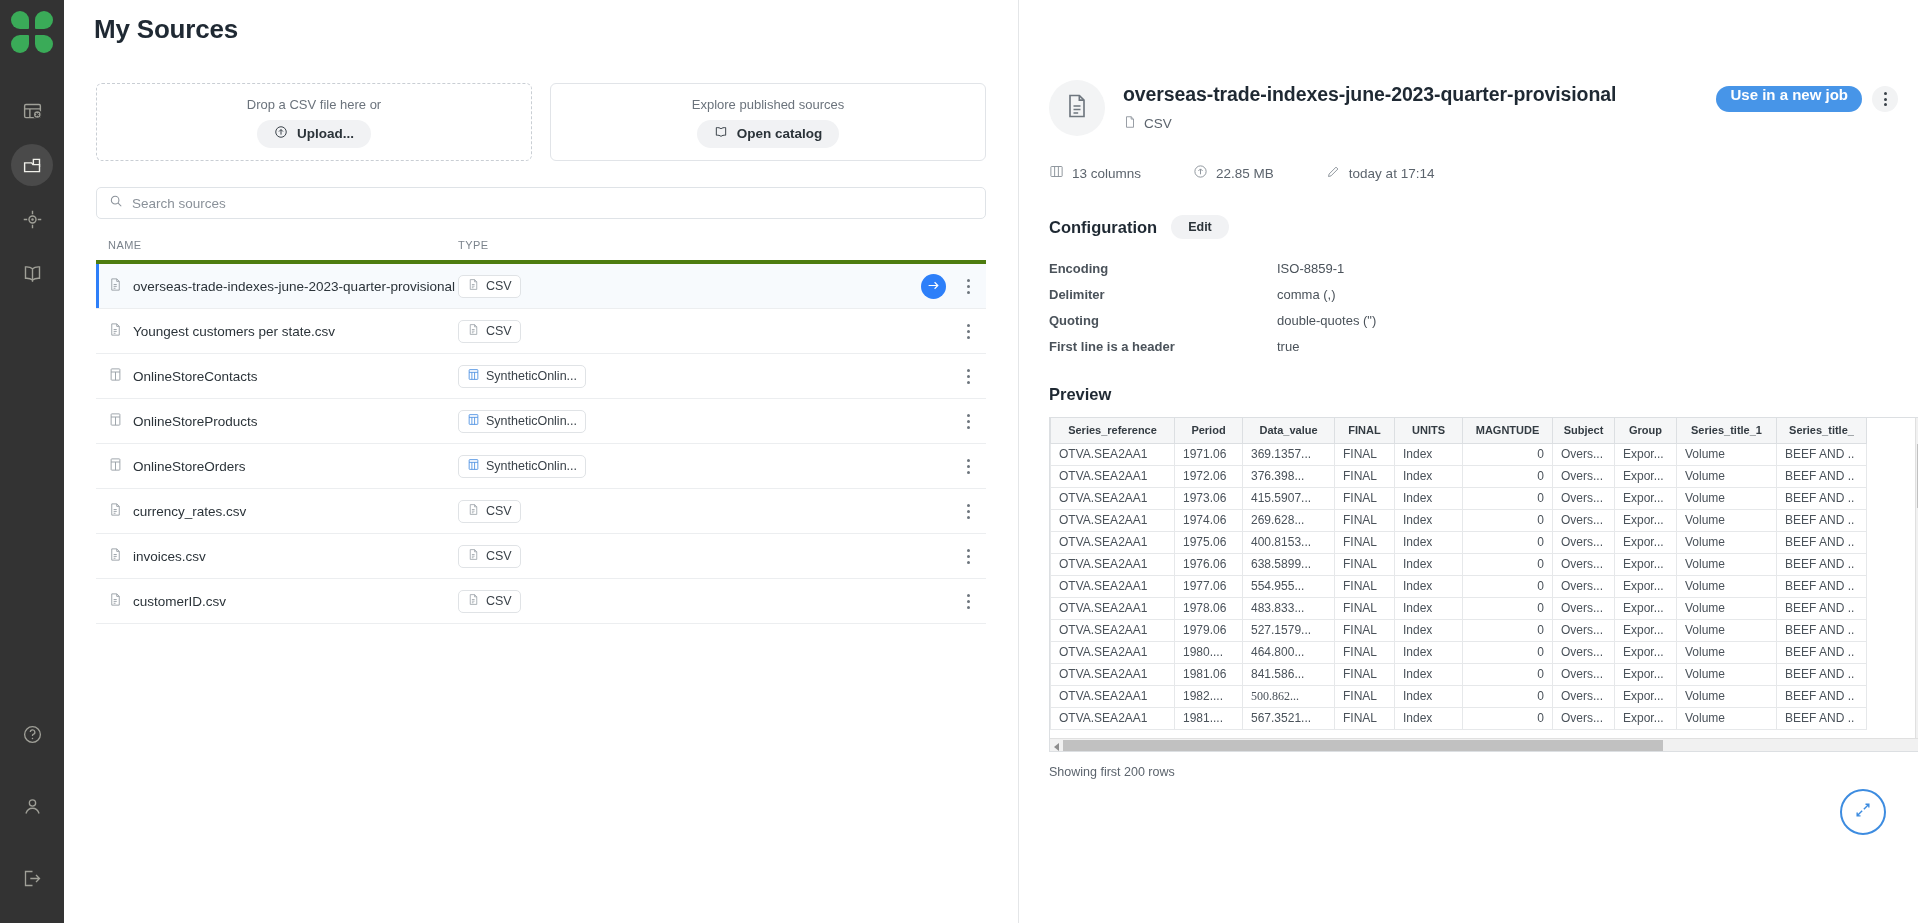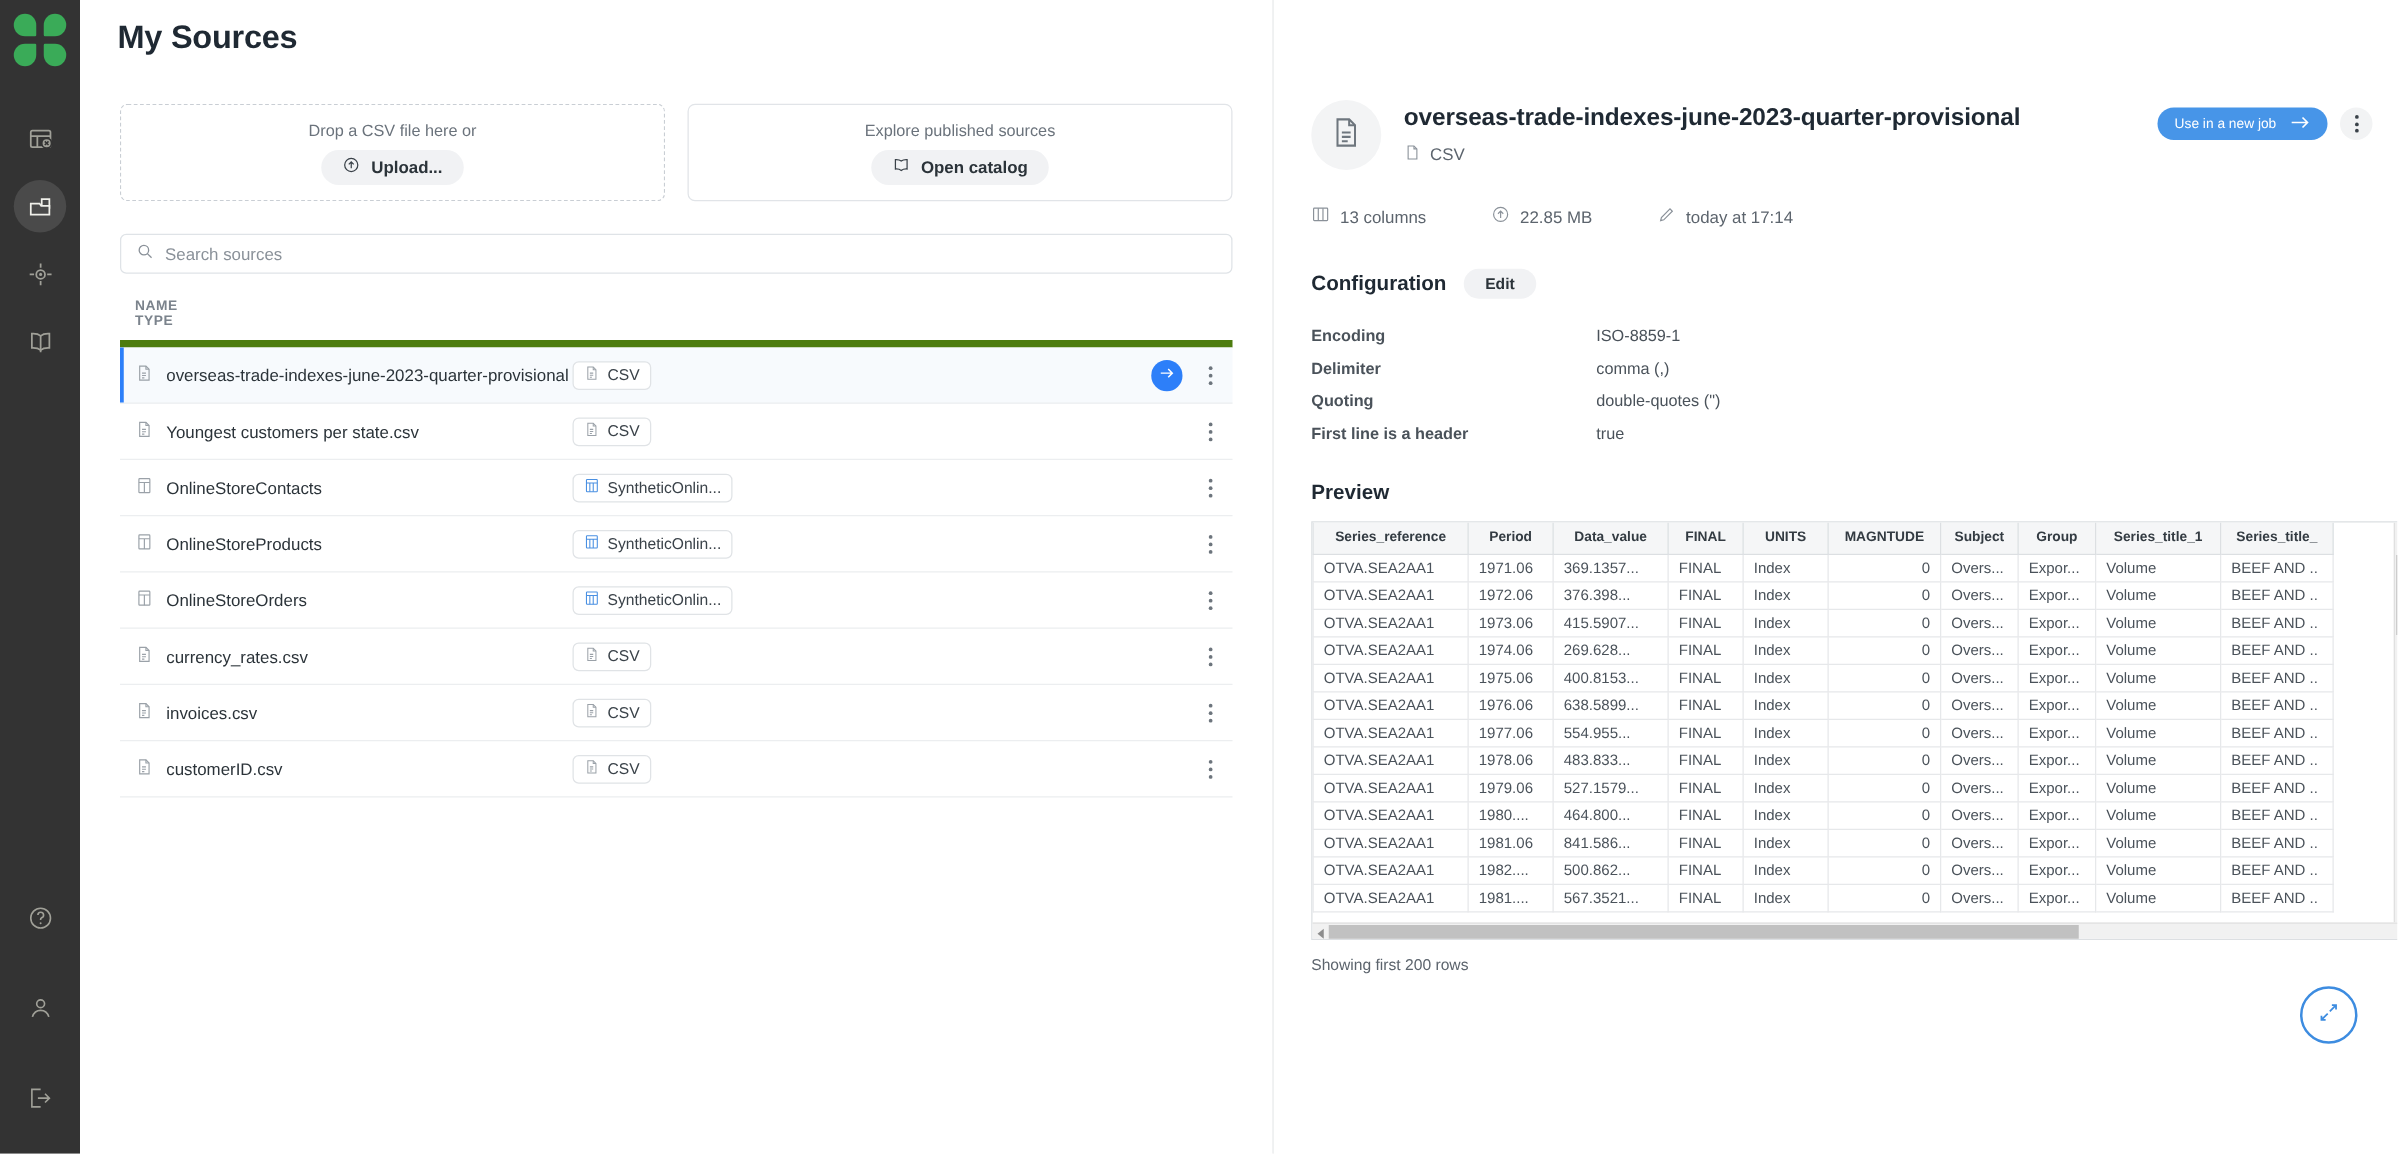--- a/index.html
+++ b/index.html
@@ -77,22 +77,22 @@
   }
   .search-box input {
     border: none; outline: none; font-size: 13.5px; color: #444;
     font-family: "Liberation Sans", sans-serif; flex: 1; background: transparent;
   }
   .search-box input::placeholder { color: #8a9199; }
 
   
   .list-wrap { padding: 0 32px; margin-top: 20px; }
   .list-head {
-    display: flex; font-size: 11px; font-weight: bold; letter-spacing: .45px;
-    color: #7b838c; padding: 0 0 9px 12px; border-bottom: 6px solid #4d7c0f; flex-direction: column;
+    display: flex; font-size: 11px; font-weight: normal; letter-spacing: .45px;
+    color: #7b838c; padding: 0 0 9px 12px; border-bottom: 4px solid #4d7c0f;
   }
   .col-name { width: 350px; }
   .col-type { flex: 1; }
   .row {
     display: flex; align-items: center; height: 45px;
     border-bottom: 1px solid #eceef0; padding-left: 12px;
     position: relative; cursor: pointer;
   }
   .row.selected { background: #f7fafd; }
   .row.selected::before {
@@ -122,23 +122,24 @@
     width: 56px; height: 56px; border-radius: 50%; background: #f3f4f5;
     display: flex; align-items: center; justify-content: center; flex-shrink: 0;
   }
   .head-text { margin-left: 18px; flex: 1; padding-top: 3px;}
   .detail-title { font-size: 19.5px; font-weight: bold; color: #1f2933; letter-spacing: -0.1px; }
   .detail-sub { display: flex; align-items: center; gap: 7px; margin-top: 9px;
     font-size: 13.5px; color: #5c646d; }
   .head-right { display: flex; align-items: center; gap: 10px; padding-top: 6px; }
   .blue-btn {
     background: #4795e8; color: #fff; border: none; border-radius: 16px;
-    height: 26px; padding: 0 14px; font-size: 11px; font-weight: normal;
+    height: 26px; padding: 0 14px; font-size: 15px; font-weight: bold;
     display: inline-flex; align-items: center; gap: 11px; cursor: pointer;
     font-family: "Liberation Sans", sans-serif;
+    flex-direction: column;
   }
   .kebab-circle { width: 26px; height: 26px; border-radius: 50%; background:#f2f3f4;
     display:flex; align-items:center; justify-content:center; cursor:pointer; }
   .kebab-circle b { width:3px;height:3px;border-radius:50%;background:#3a4249;display:block;margin:1.3px 0;}
   .kebab-circle .dots{display:flex;flex-direction:column;align-items:center;}
 
   .meta-row { display: flex; gap: 52px; padding: 28px 0 0 30px; font-size: 13.5px; color: #5c646d; }
   .meta-item { display: flex; align-items: center; gap: 8px; }
 
   .section-title { font-size: 16.5px; font-weight: bold; color: #1f2933; }
@@ -777,21 +778,21 @@
                   <td style="width: 68px;">Index</td>
                   <td class="num" style="width: 90px;">0</td>
                   <td style="width: 62px;">Overs...</td>
                   <td style="width: 62px;">Expor...</td>
                   <td style="width: 100px;">Volume</td>
                   <td style="width: 90px;">BEEF AND ..</td>
                 </tr>
                 <tr>
                   <td style="width: 124px;">OTVA.SEA2AA1</td>
                   <td style="width: 68px;">1982....</td>
-                  <td style="width: 92px;">500.862...</td>
+                  <td style="width: 92px; font-family: Liberation Serif, serif;">500.862...</td>
                   <td style="width: 60px;">FINAL</td>
                   <td style="width: 68px;">Index</td>
                   <td class="num" style="width: 90px;">0</td>
                   <td style="width: 62px;">Overs...</td>
                   <td style="width: 62px;">Expor...</td>
                   <td style="width: 100px;">Volume</td>
                   <td style="width: 90px;">BEEF AND ..</td>
                 </tr>
                 <tr>
                   <td style="width: 124px;">OTVA.SEA2AA1</td>

